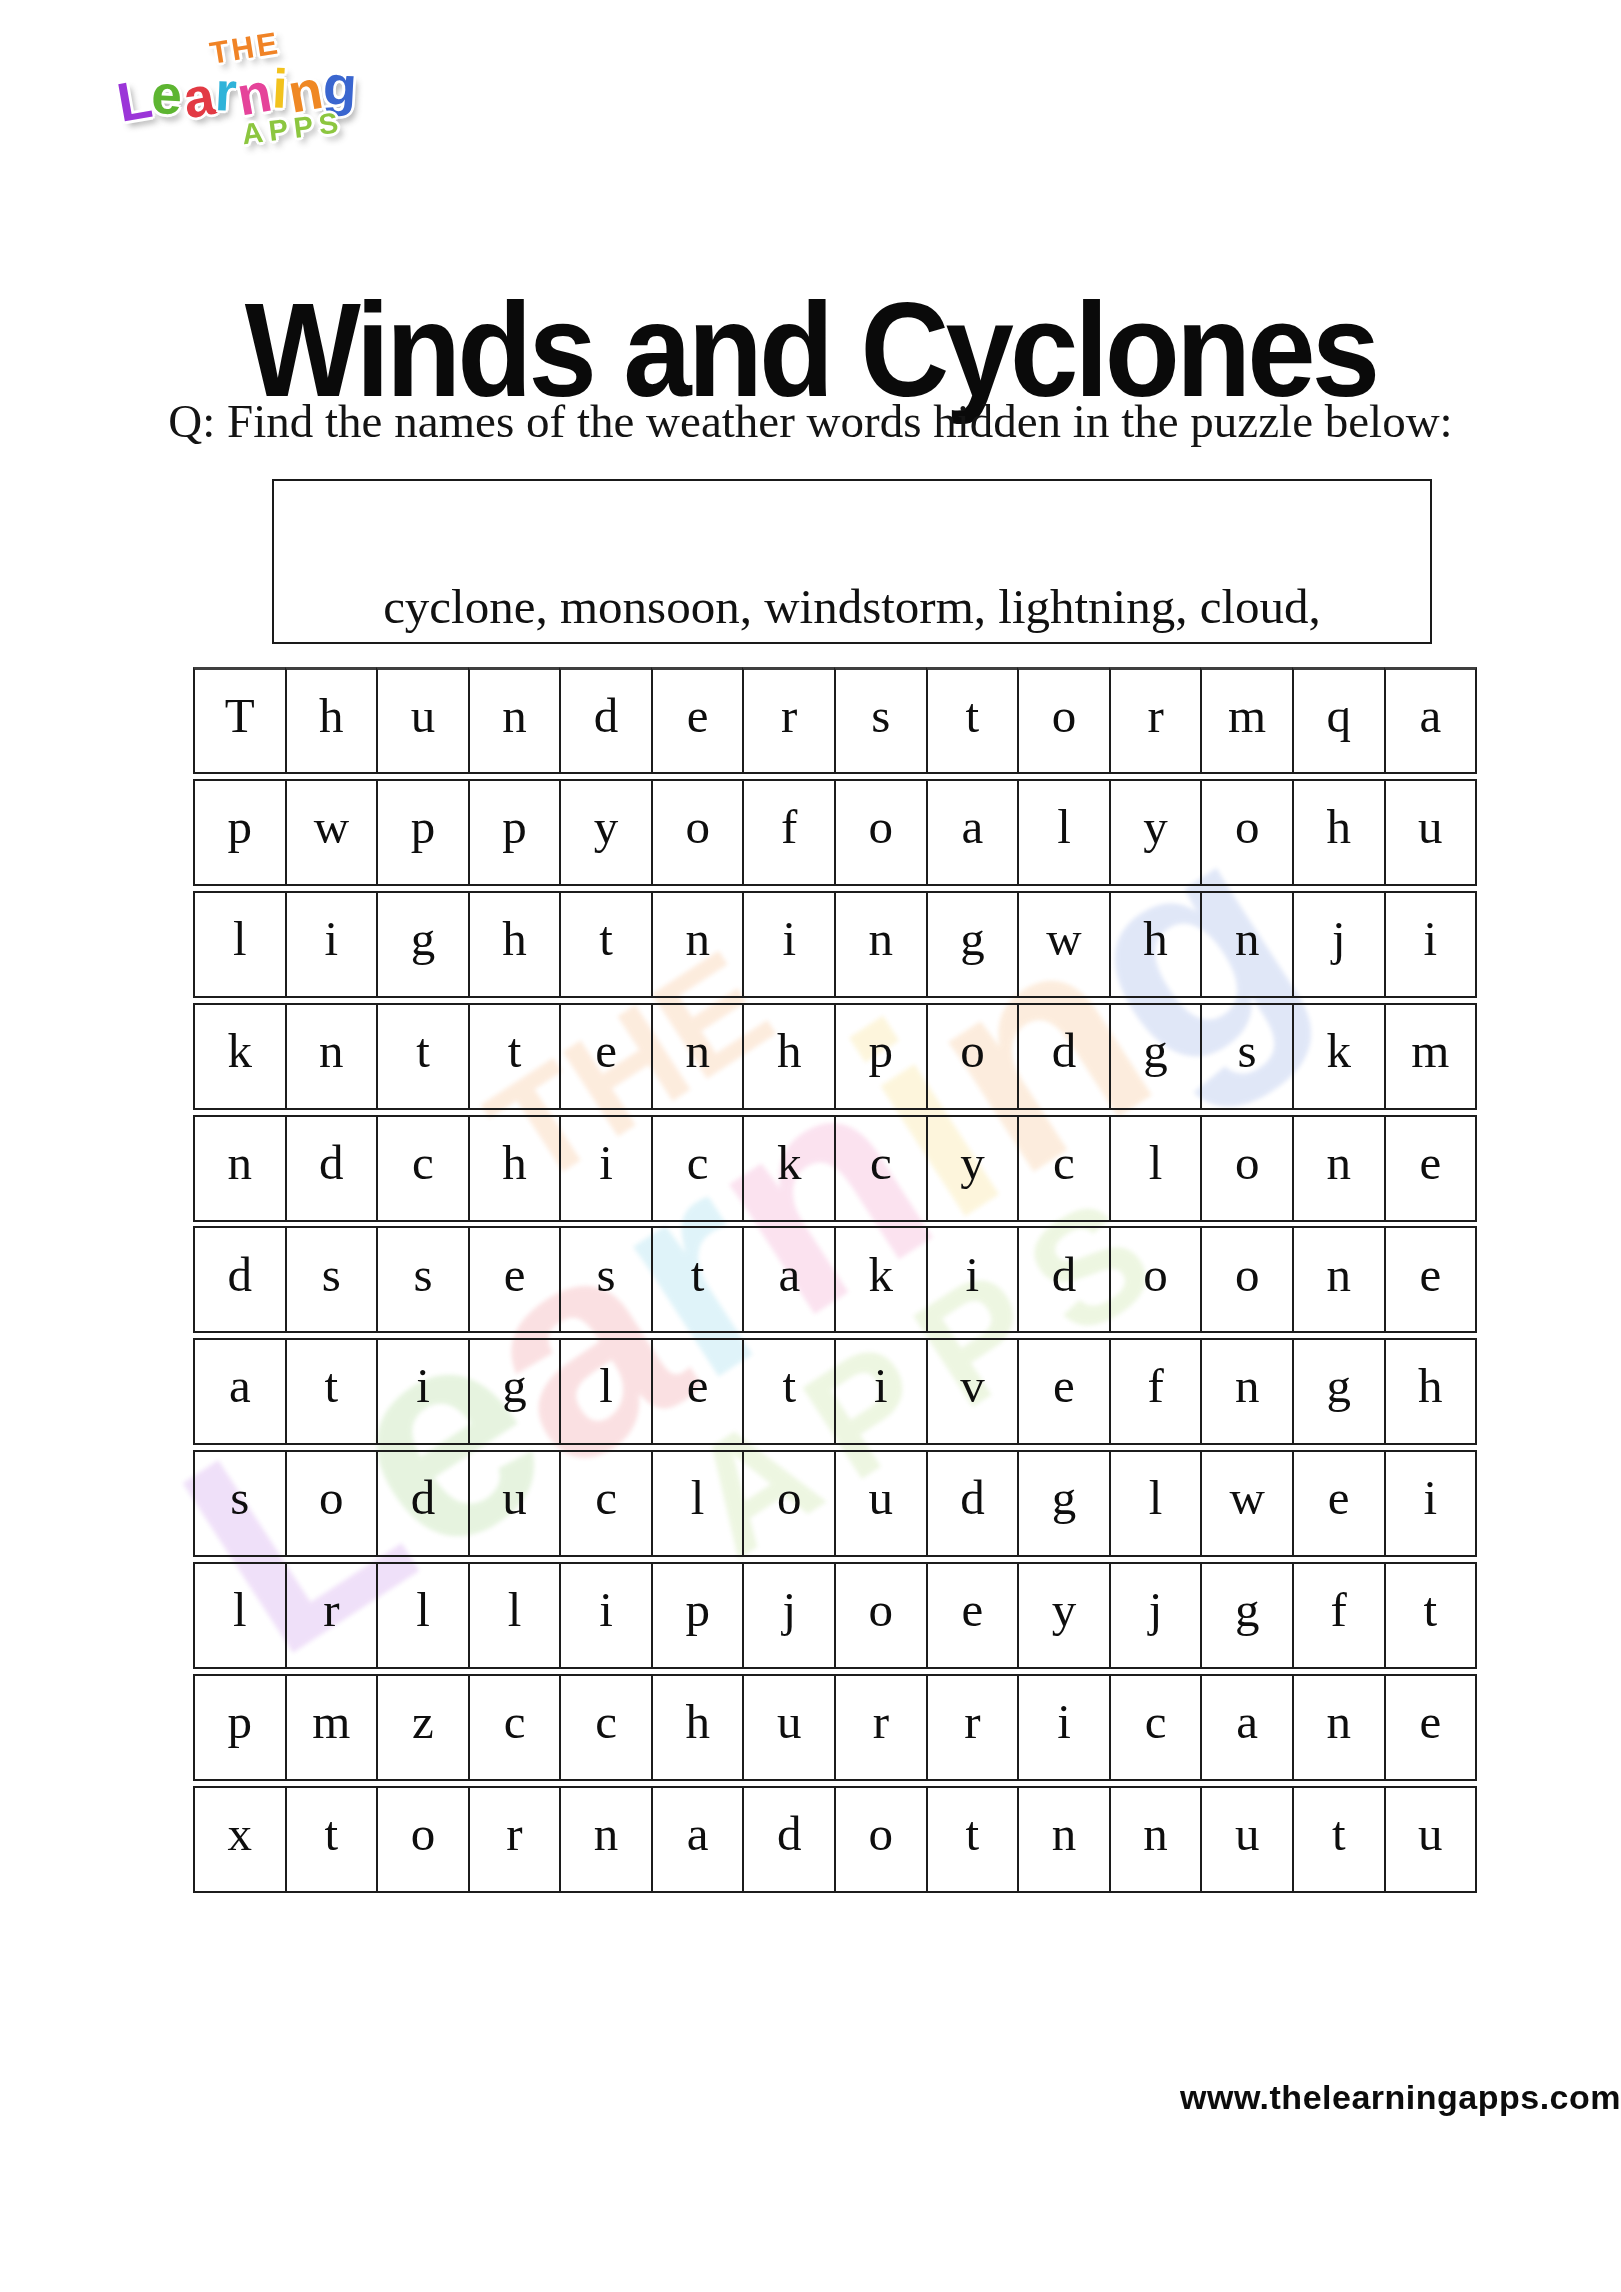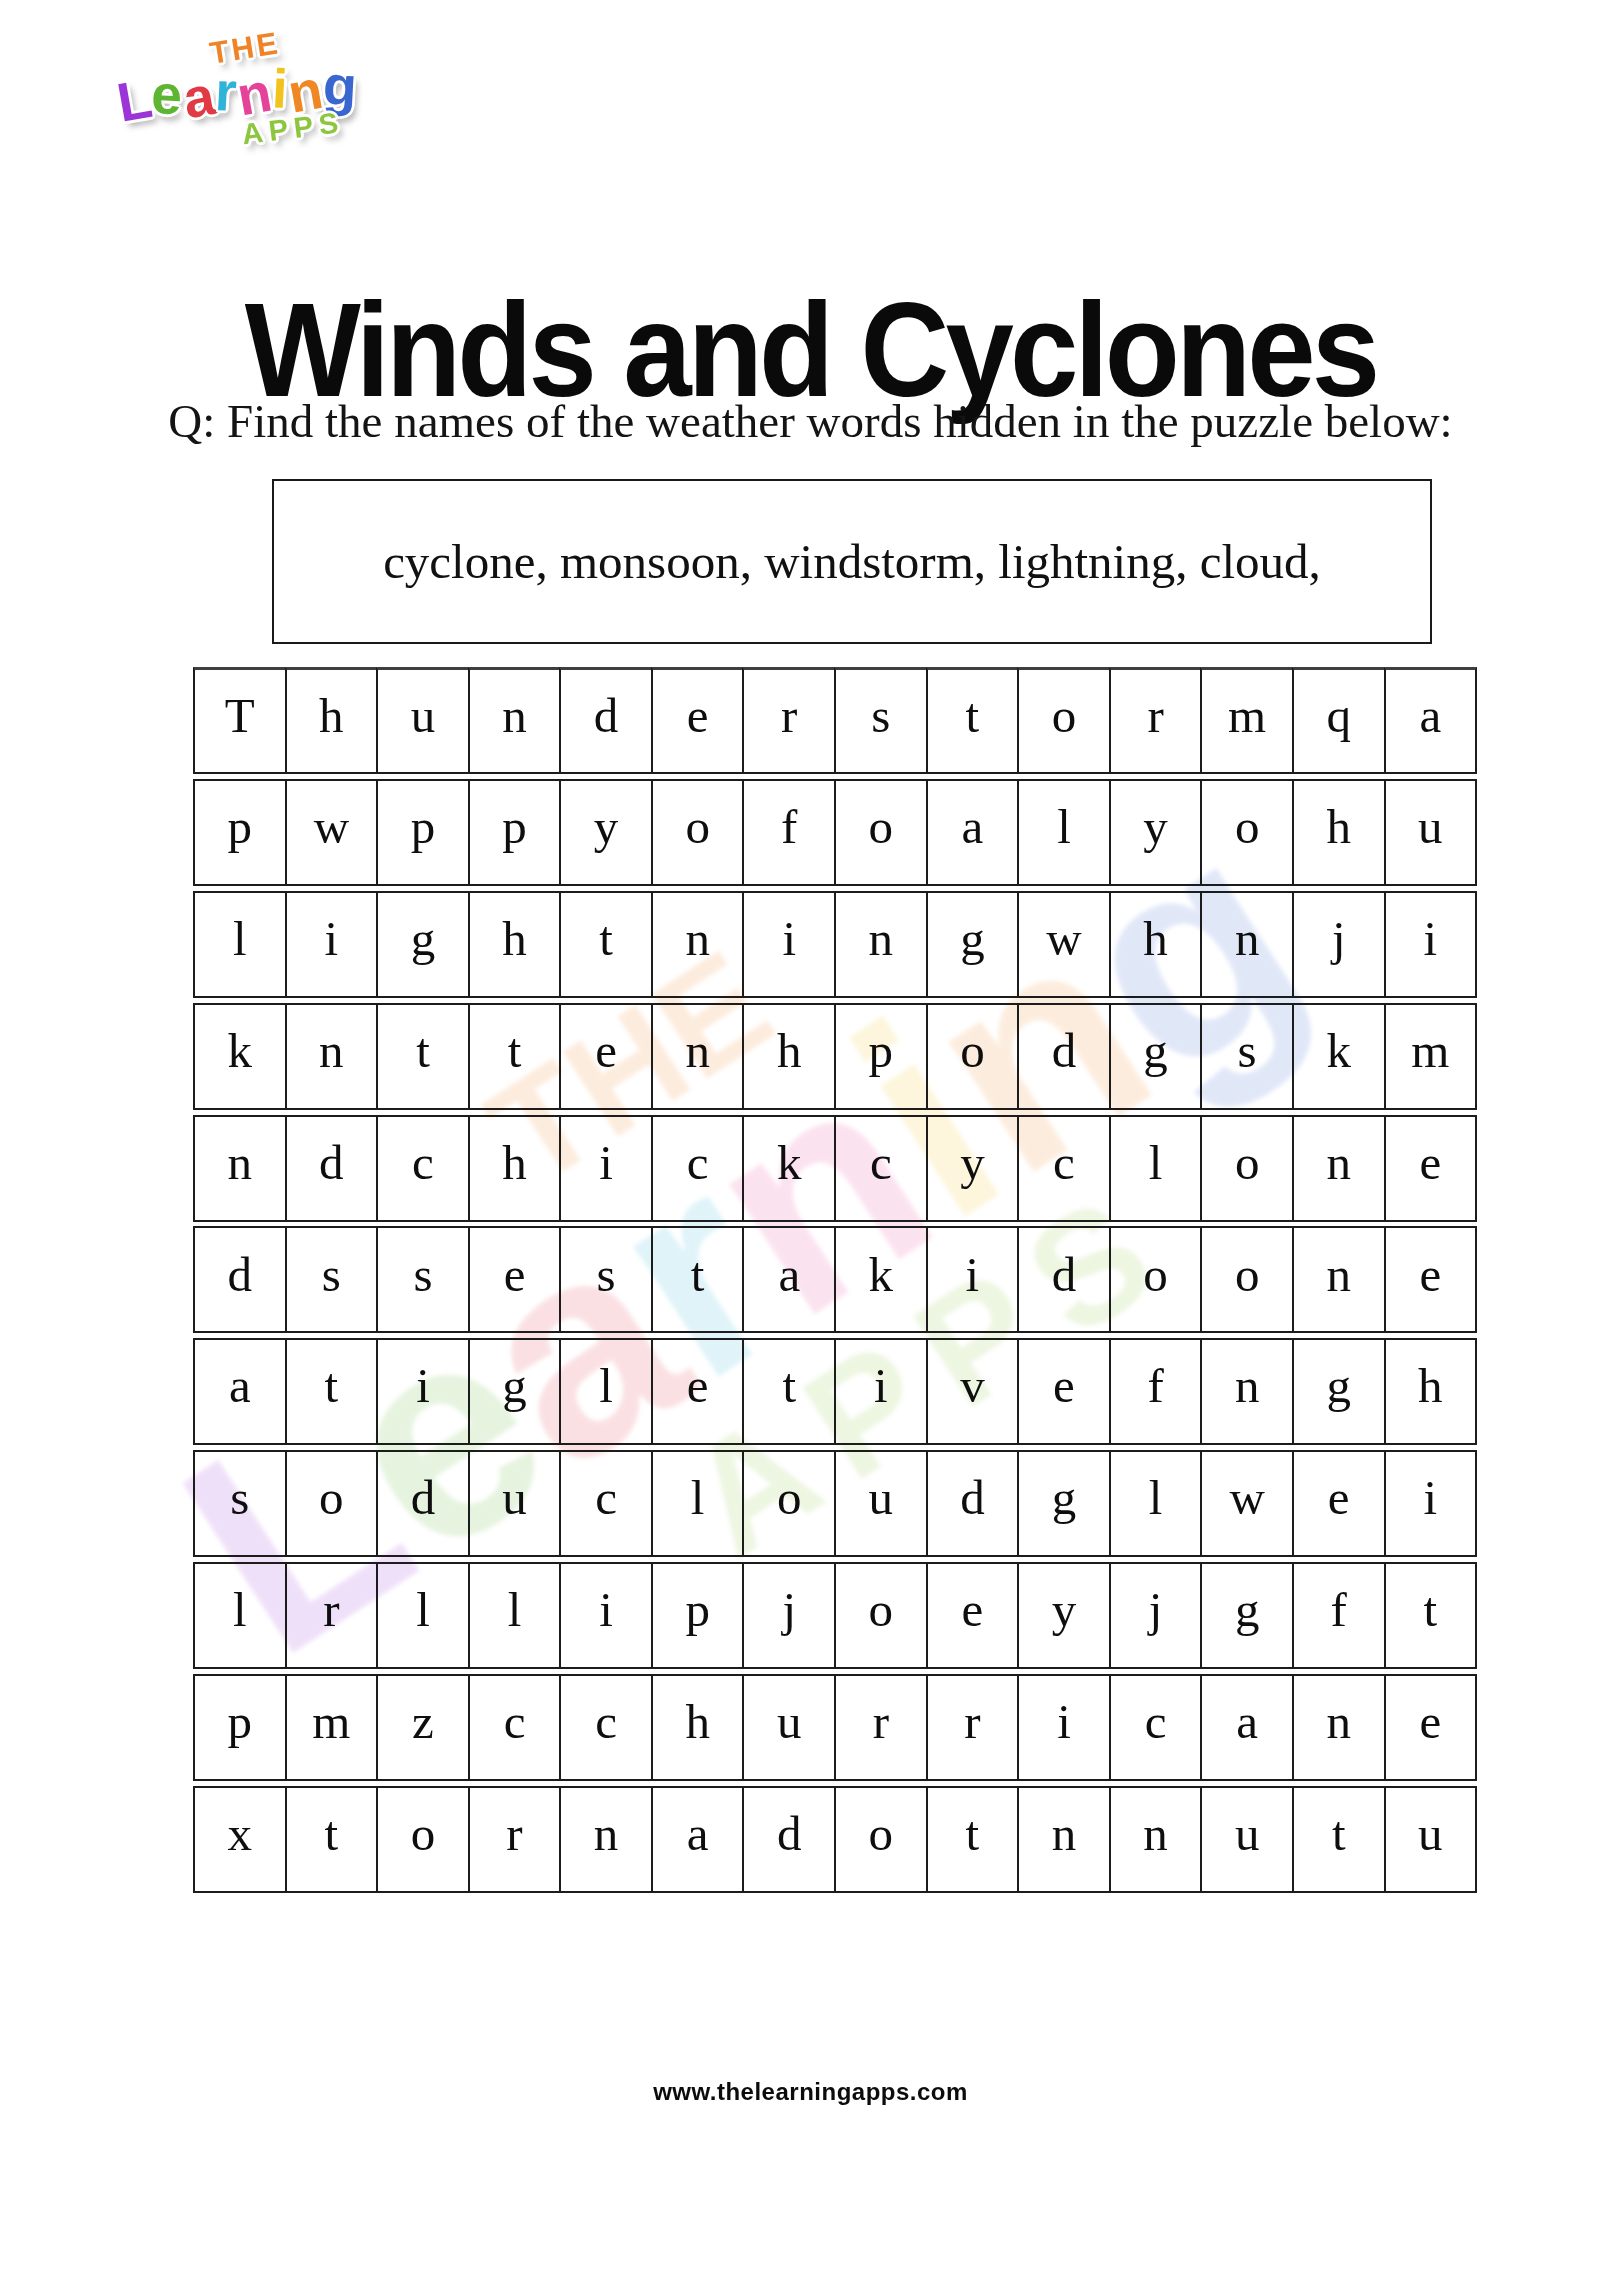--- a/index.html
+++ b/index.html
@@ -44,41 +44,41 @@
     transform:scaleY(1.08); transform-origin:top;
   }
   .question{
     position:absolute; top:394px; left:0; width:100%; z-index:1;
     text-align:center; font-size:47px; color:#141414;
   }
   
   .word-box{
     position:absolute; left:272px; top:479px; width:1160px; height:165px; z-index:1;
     border:2.9px solid #1a1a1a; box-sizing:border-box;
-    display:flex; flex-direction:column; align-items:center; justify-content:center;
+    display:flex; flex-direction:column; align-items:center; justify-content:flex-end;
     font-size:49px; line-height:1.45; color:#111; background:transparent;
   }
   
   .grid{
     position:absolute; left:193px; top:667px; width:1284px; z-index:1;
     display:flex; flex-direction:column; gap:4.9px;
   }
   .grid-row{display:flex; height:107px;}
   .grid-row:first-child .grid-cell{border-top-width:3.9px; border-top-color:#3f3f3f;}
   .grid-cell{
     flex:1; box-sizing:border-box; border:2px solid #1c1c1c; margin-left:-2px;
     display:flex; align-items:center; justify-content:center;
     padding-bottom:11.8px; font-size:49px; color:#0e0e0e; background:transparent;
   }
   .grid-cell:first-child{margin-left:0;}
   
   .footer{
     position:absolute; top:2078px; left:0; width:100%; z-index:1;
-    text-align:center; font-family:"Liberation Sans", sans-serif;
-    font-weight:700; font-size:24px; letter-spacing:0.5px; color:#0c0c0c;
+    text-align:right; font-family:"Liberation Sans", sans-serif;
+    font-weight:700; font-size:34px; letter-spacing:0.5px; color:#0c0c0c;
   }
 </style>
 </head>
 <body>
 
 <div class="page">
 
   <div class="watermark">
     <div class="wm-the">THE</div>
     <div class="wm-learning"><span style="color: rgb(155, 53, 216);">L</span><span style="color: rgb(93, 181, 49);">e</span><span style="color: rgb(226, 58, 68);">a</span><span style="color: rgb(47, 179, 217);">r</span><span style="color: rgb(229, 67, 154);">n</span><span style="color: rgb(242, 194, 29);">i</span><span style="color: rgb(239, 136, 36);">n</span><span style="color: rgb(58, 102, 207);">g</span></div>

